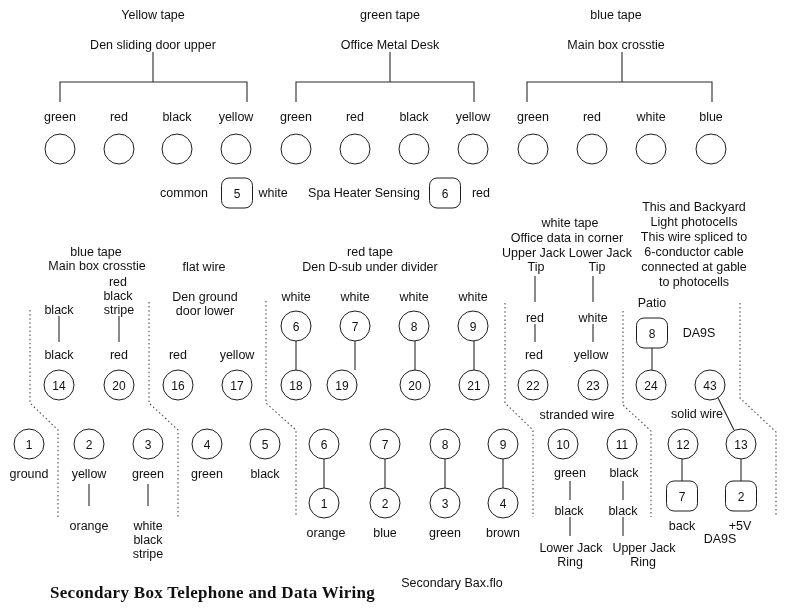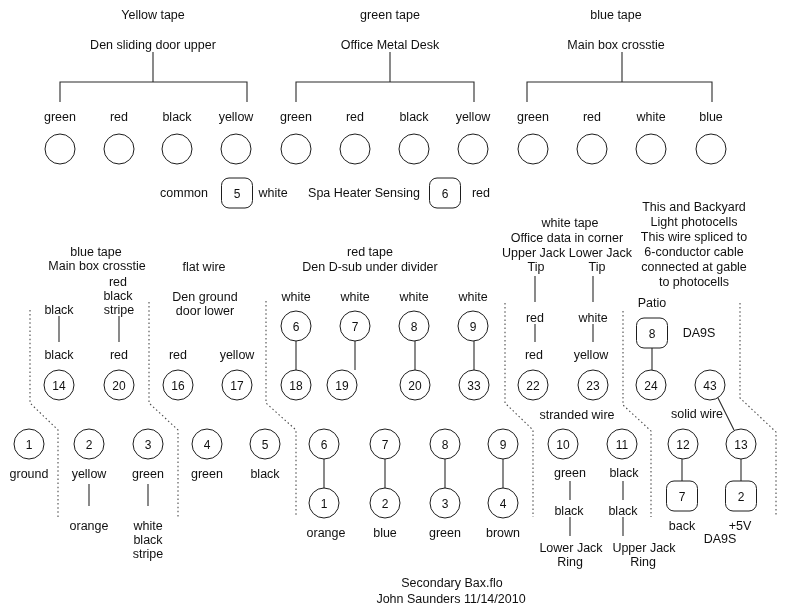--- a/index.html
+++ b/index.html
@@ -136,21 +136,21 @@
   <div class="circ" style="left:414px;top:326px">8</div>
   <div class="circ" style="left:473px;top:326px">9</div>
 
   <div class="circ" style="left:59px;top:385px">14</div>
   <div class="circ" style="left:119px;top:385px">20</div>
   <div class="circ" style="left:178px;top:385px">16</div>
   <div class="circ" style="left:237px;top:385px">17</div>
   <div class="circ" style="left:296px;top:385px">18</div>
   <div class="circ" style="left:342px;top:385px">19</div>
   <div class="circ" style="left:415px;top:385px">20</div>
-  <div class="circ" style="left:474px;top:385px">33</div>
+  <div class="circ" style="left:474px;top:385px">21</div>
   <div class="circ" style="left:533px;top:385px">22</div>
   <div class="circ" style="left:593px;top:385px">23</div>
   <div class="circ" style="left:651px;top:385px">24</div>
   <div class="circ" style="left:710px;top:385px">43</div>
 
   <div class="lbl" style="left:577px;top:408px">stranded wire</div>
   <div class="lbl" style="left:697px;top:407px">solid wire</div>
 
   <div class="circ" style="left:29px;top:444px">1</div>
   <div class="circ" style="left:89px;top:444px">2</div>
@@ -195,16 +195,16 @@
   <div class="lbl" style="left:570px;top:555px">Ring</div>
   <div class="lbl" style="left:624px;top:466px">black</div>
   <div class="lbl" style="left:623px;top:504px">black</div>
   <div class="lbl" style="left:644px;top:541px">Upper Jack</div>
   <div class="lbl" style="left:643px;top:555px">Ring</div>
 
   <div class="lbl" style="left:682px;top:519px">back</div>
   <div class="lbl" style="left:740px;top:519px">+5V</div>
   <div class="lbl" style="left:720px;top:532px">DA9S</div>
 
+  <div class="title">Secondary Box Telephone and Data Wiring</div>
   <div class="lbl" style="left:452px;top:576px">Secondary Bax.flo</div>
-  <div class="lbl" style="left:451px;top:592px">John Saunders 11/14/2010</div>
 
 </div>
 
 </body></html>

